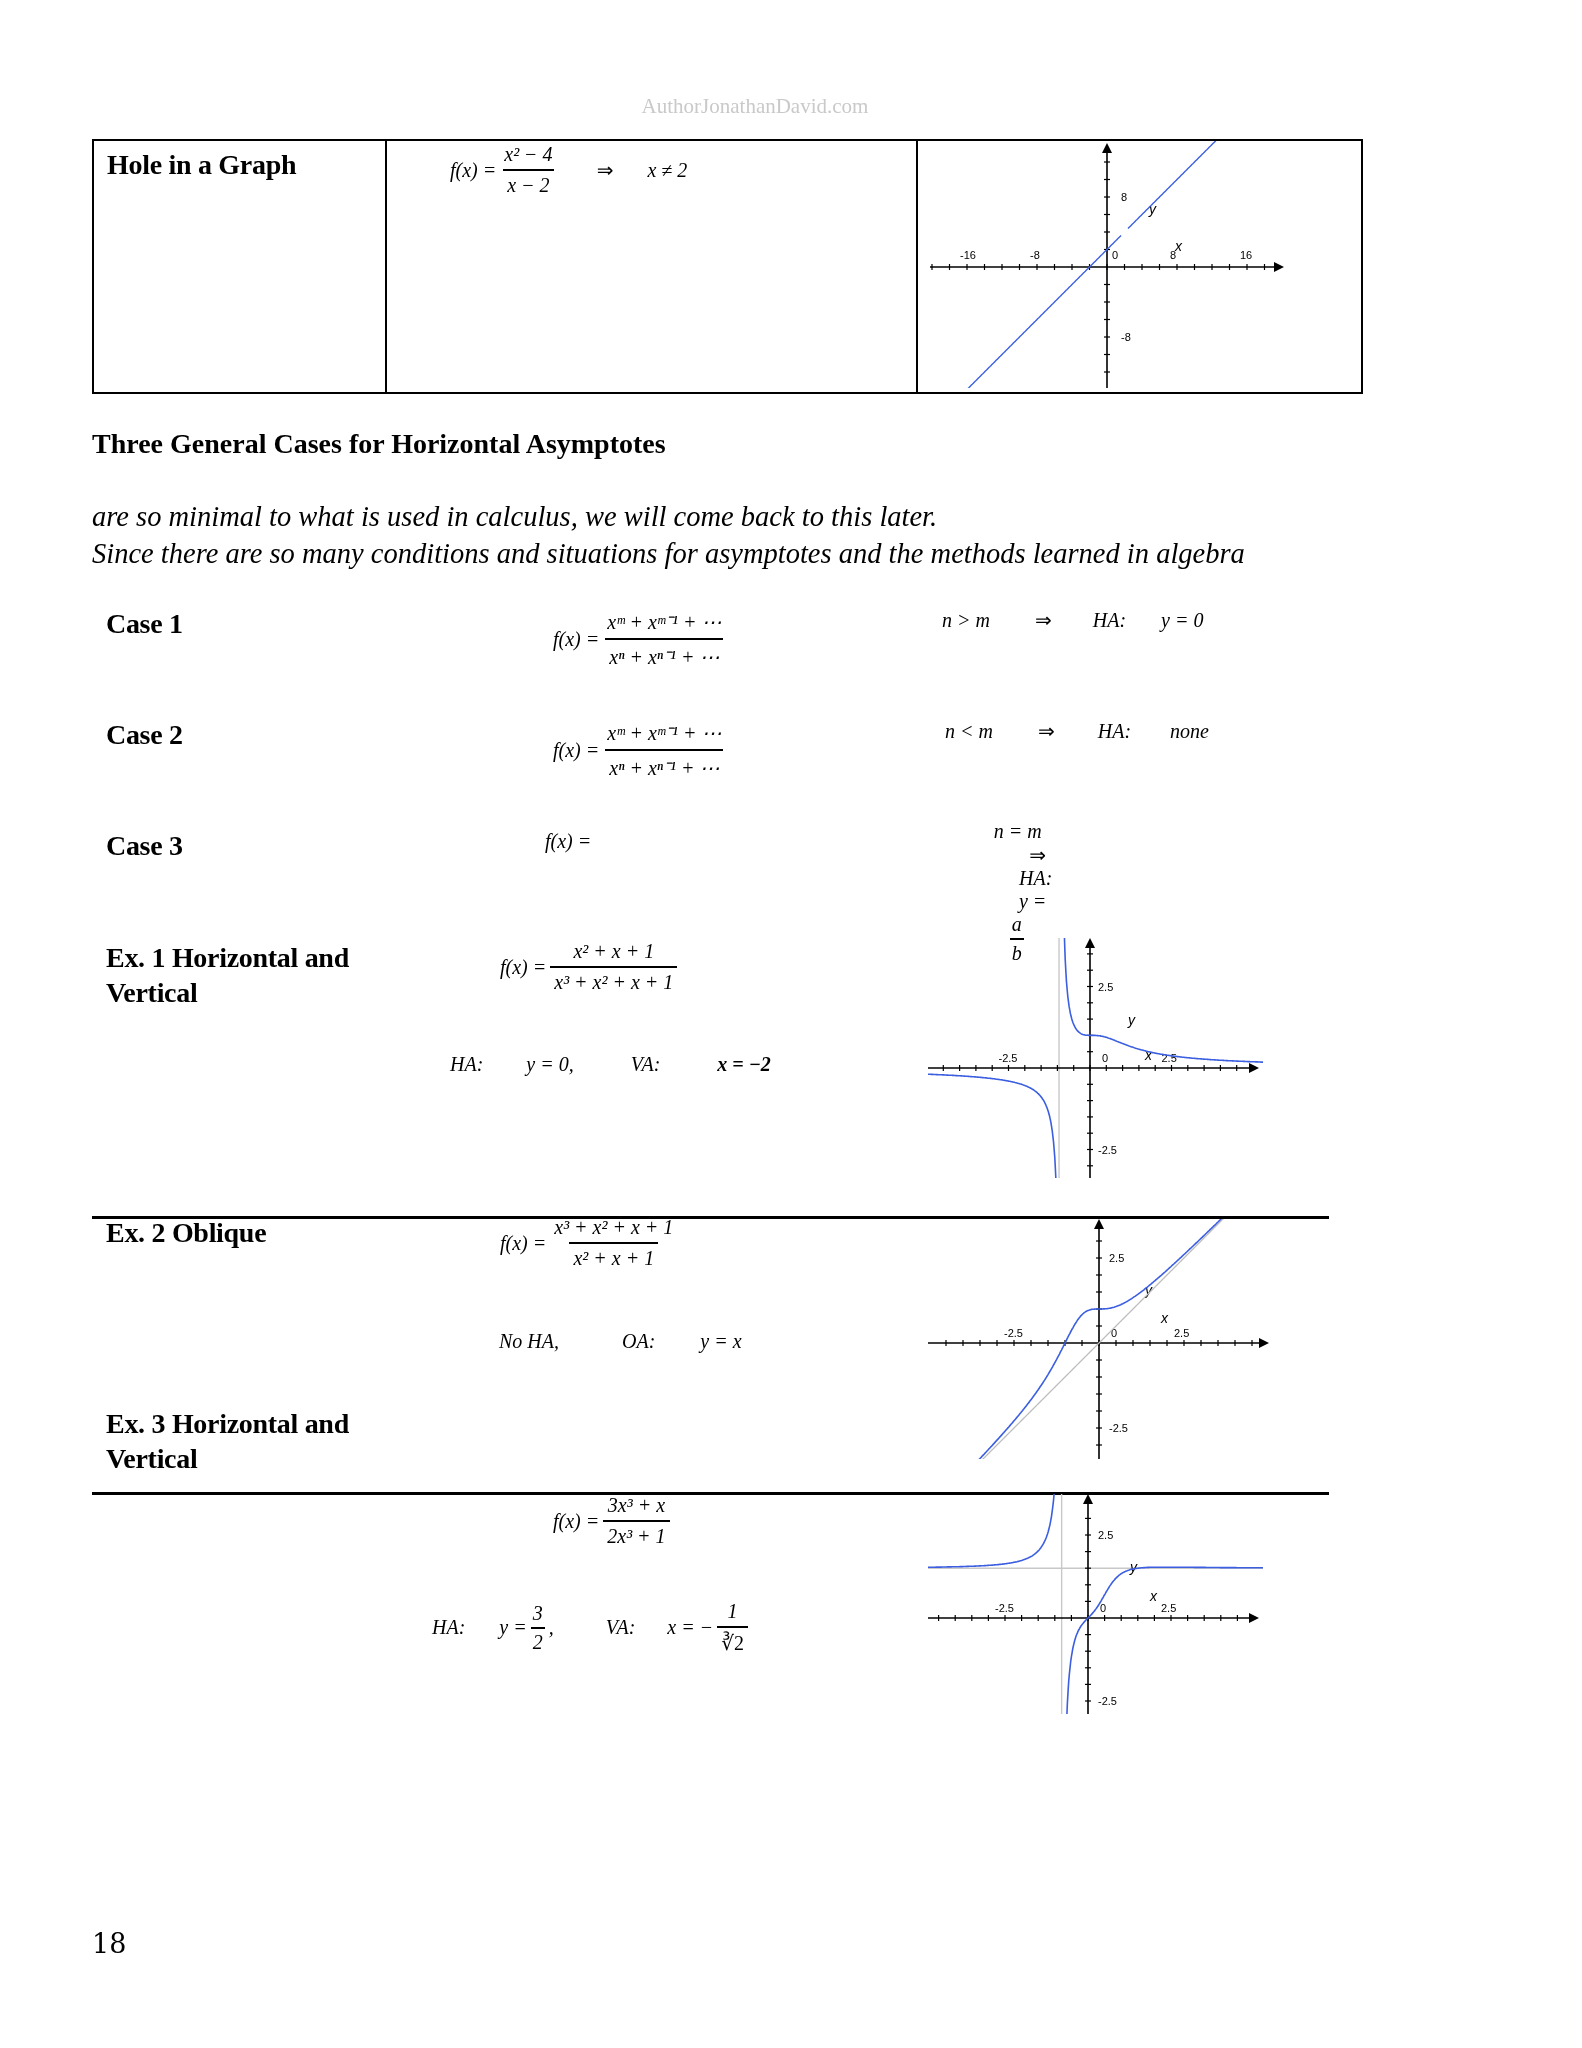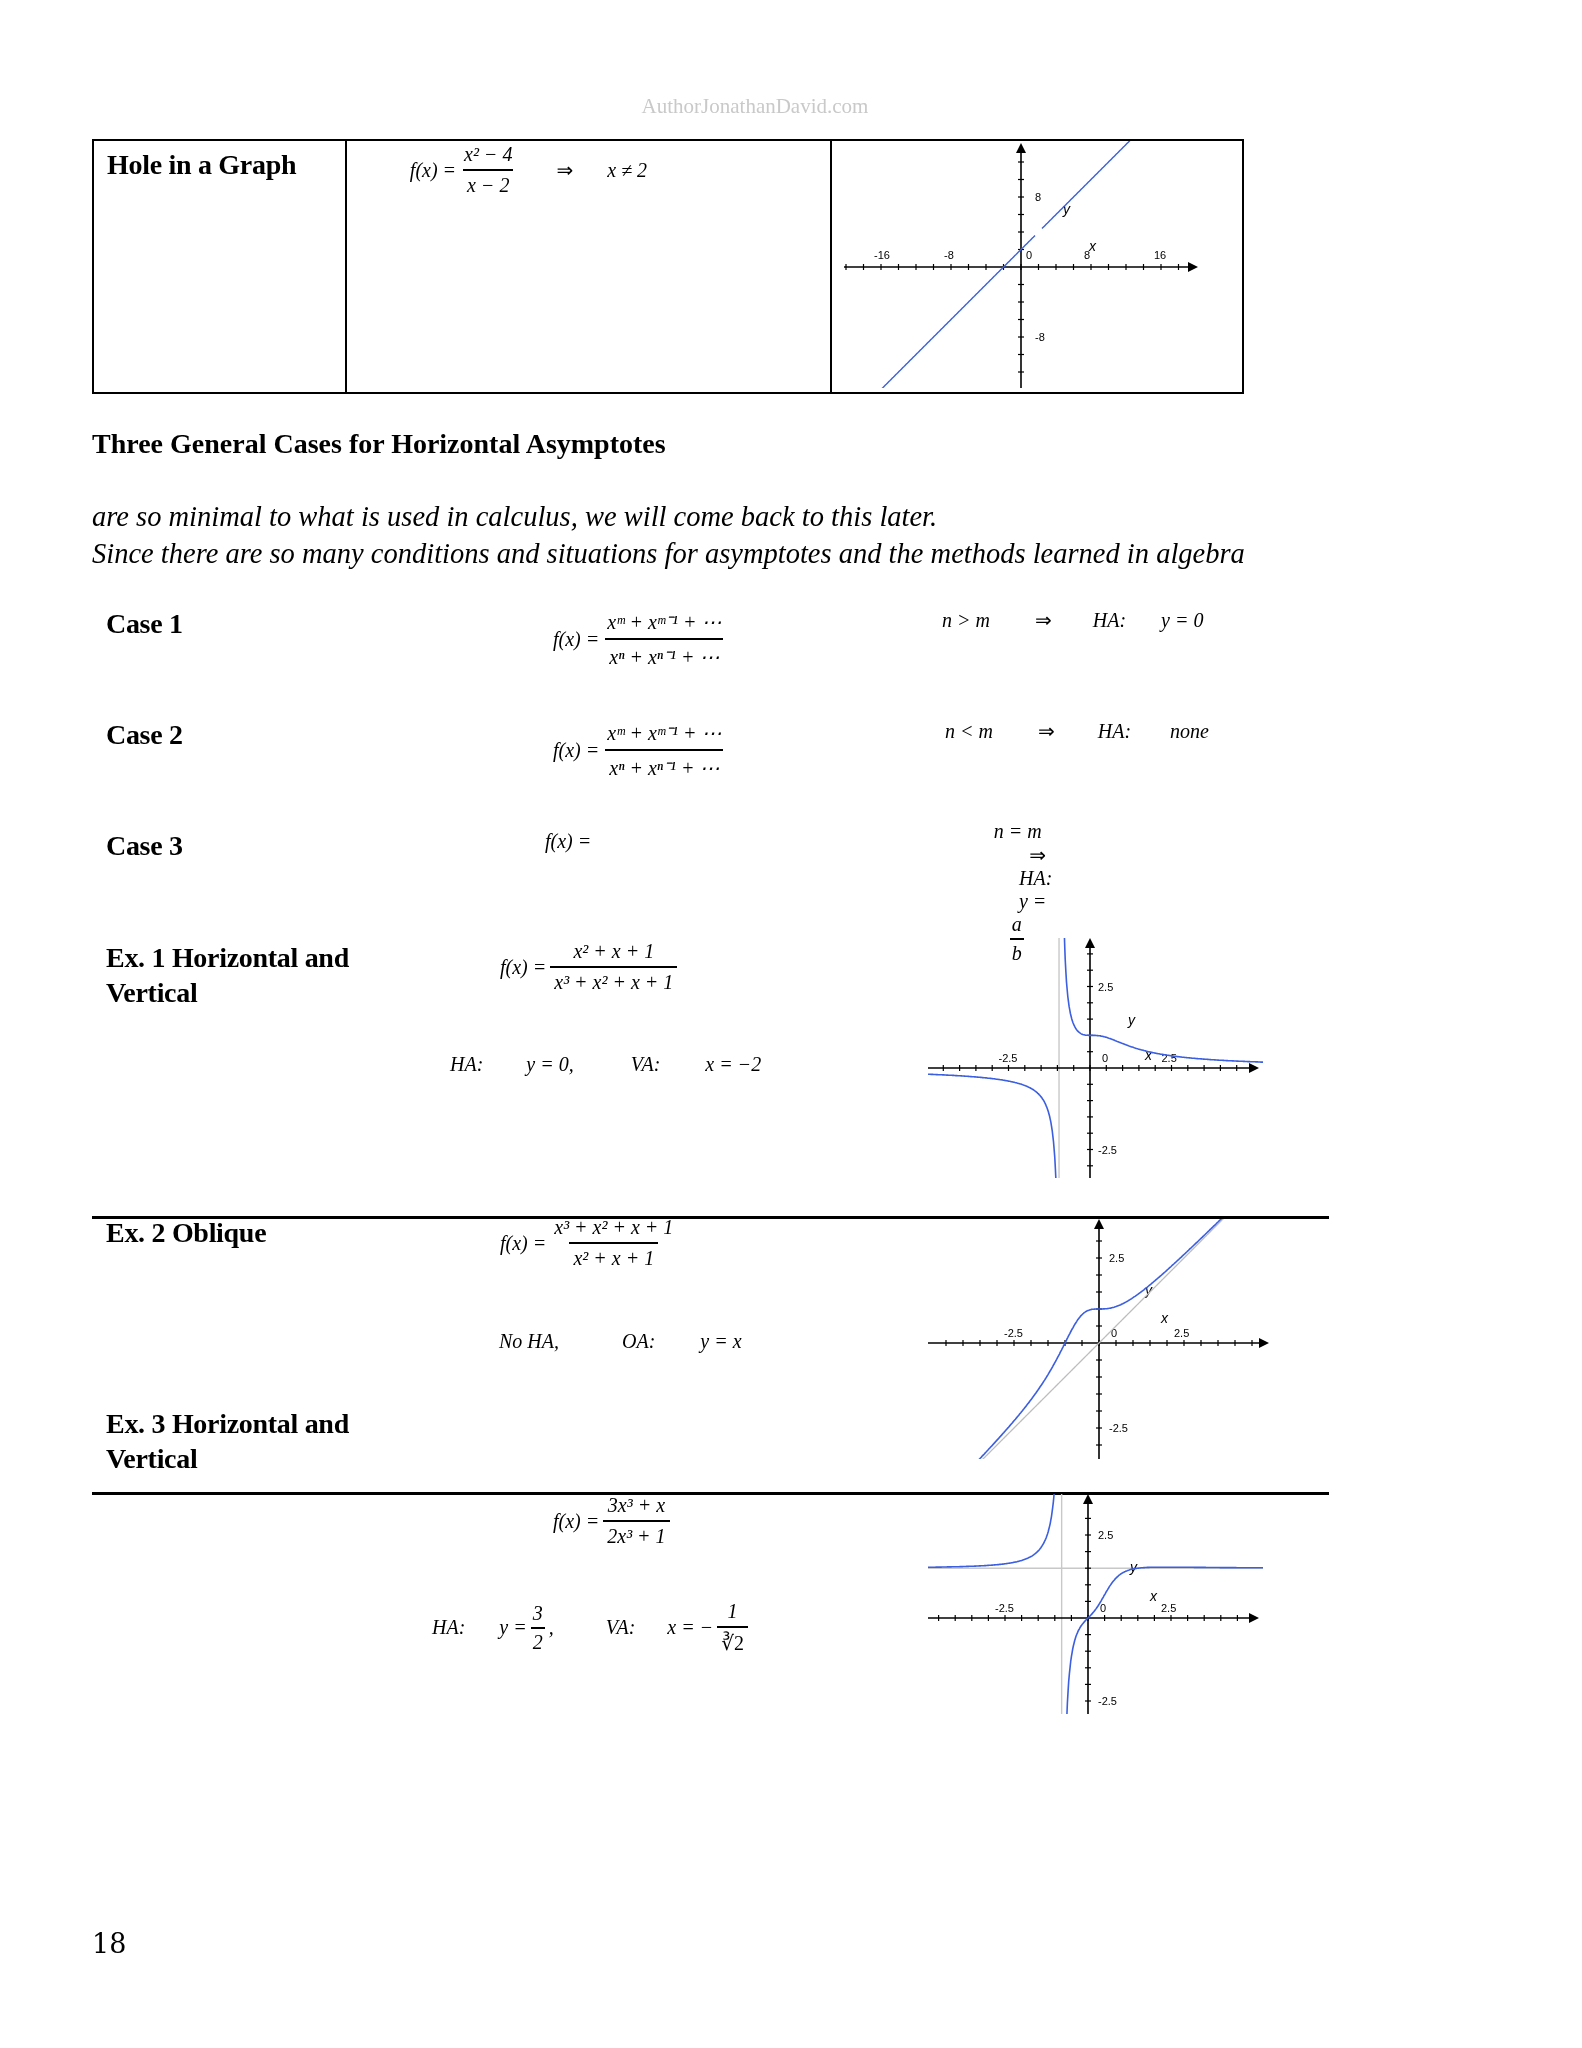--- a/index.html
+++ b/index.html
@@ -5,21 +5,21 @@
   html, body { margin:0; padding:0; background:#fff; }
   body { width:1582px; height:2048px; position:relative; overflow:hidden; font-family:"DejaVu Serif", serif; color:#000; }
   .abs { position:absolute; }
   .watermark { left:0; width:1510px; top:94px; text-align:center; font-family:"Liberation Serif", serif; font-size:21px; color:#c9c9c9; }
   .bold { font-family:"Liberation Serif", serif; font-weight:bold; font-size:28px; letter-spacing:-0.3px; }
   .math { font-family:"Liberation Serif", serif; font-style:italic; font-size:20px; white-space:nowrap; }
   .up { font-style:normal; }
   .frac { display:inline-flex; flex-direction:column; align-items:center; vertical-align:middle; margin:0 4px; }
   .frac .num { padding:0 4px 3px; }
   .frac .den { border-top:2.5px solid #000; padding:3px 4px 0; }
-  table.hole { position:absolute; left:92px; top:139px; width:1152px; height:252px; border-collapse:collapse; }
+  table.hole { position:absolute; left:92px; top:139px; width:1271px; height:252px; border-collapse:collapse; }
   table.hole td { border:2.5px solid #000; vertical-align:top; padding:0; }
   .heading { left:92px; top:428px; font-family:"Liberation Serif", serif; font-weight:bold; font-size:28px; }
   .para { left:92px; top:498px; width:1400px; font-family:"Liberation Serif", serif; font-style:italic; font-size:28.5px; line-height:37px; }
   .rule { height:2.5px; background:#000; left:92px; width:1237px; }
   svg text { font-family:"Liberation Sans", sans-serif; }
   .pagenum { left:92px; top:1928px; font-family:"DejaVu Serif", serif; font-size:27px; }
 </style>
 </head>
 <body>
 
@@ -160,21 +160,21 @@
   <span>f(x) =</span>
   <span class="frac">
     <span class="num">x² + x + 1</span>
     <span class="den">x³ + x² + x + 1</span>
   </span>
 </div>
 <div class="abs math" style="left:450px; top:1053px;">
   <span>HA:</span>
   <span style="margin-left:38px;">y = 0,</span>
   <span style="margin-left:52px;">VA:</span>
-  <span style="margin-left:40px;">x = −2</span>
+  <span style="margin-left:52px;font-weight:bold;">x = −2</span>
 </div>
 <svg id="g1" class="abs" style="left:928px; top:938px;" width="335" height="240">
     <defs>
       <clipPath id="g1c">
         <rect x="0" y="0" width="335" height="240"></rect>
       </clipPath>
     </defs>
     <line x1="131.03" y1="0" x2="131.03" y2="240" stroke="#c8c8c8" stroke-width="1.4"></line>
     <line x1="0" y1="130" x2="325" y2="130" stroke="#000" stroke-width="1.6"></line>
     <line x1="162" y1="240" x2="162" y2="6" stroke="#000" stroke-width="1.6"></line>

